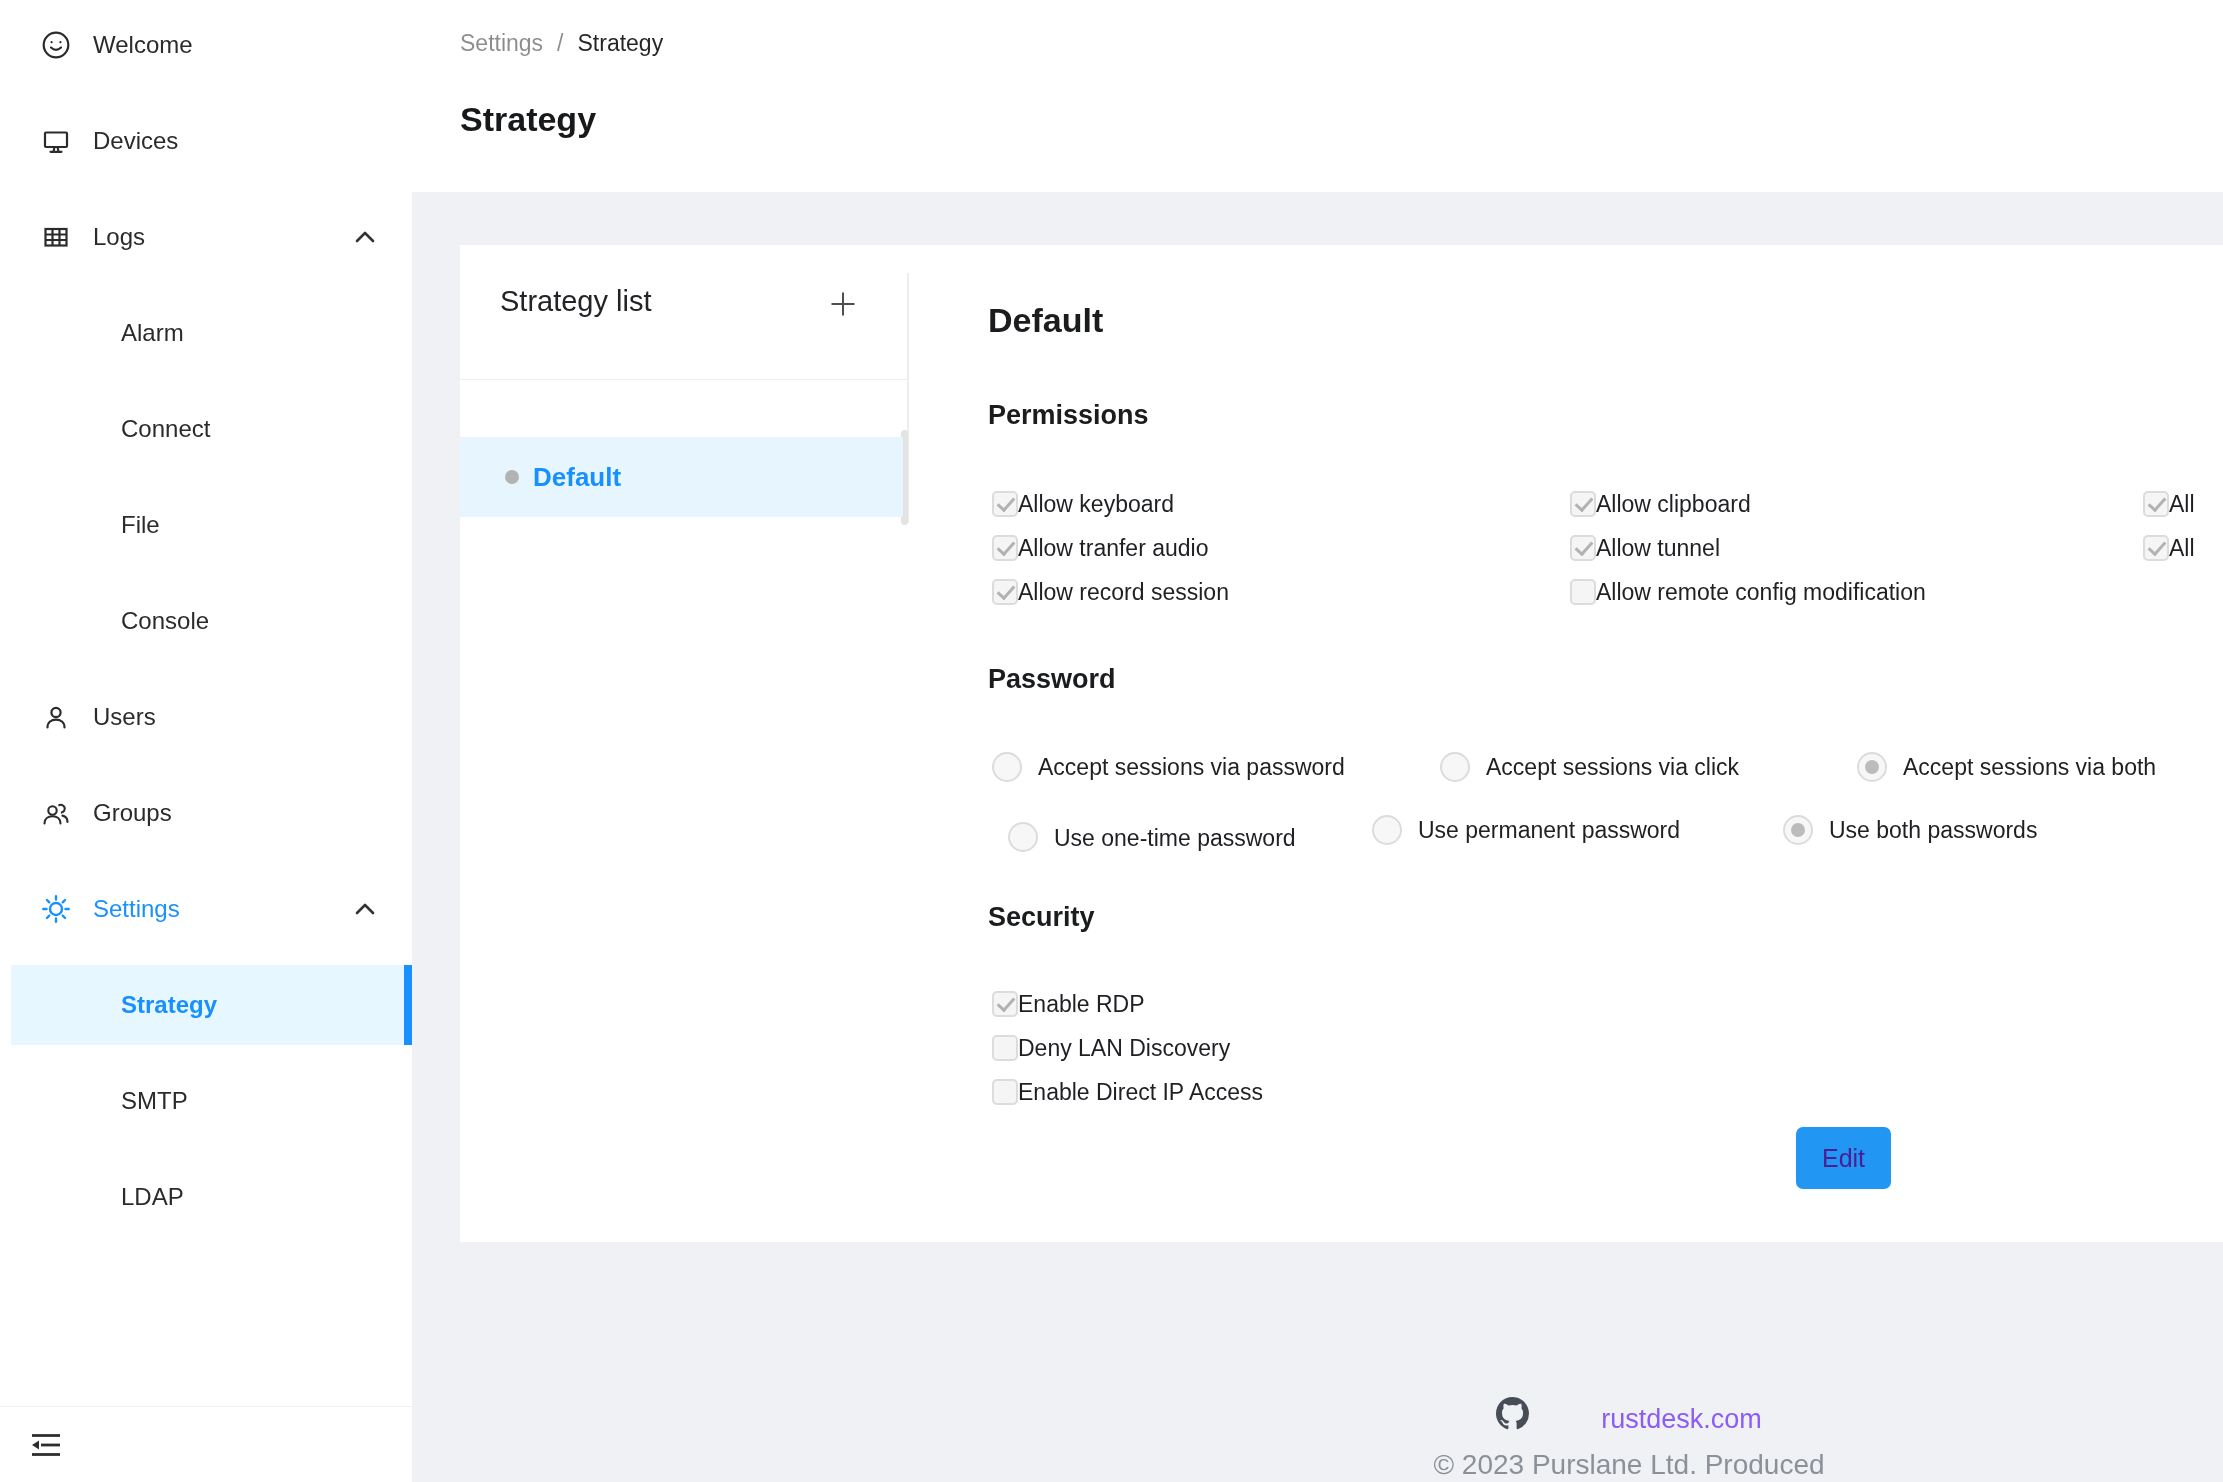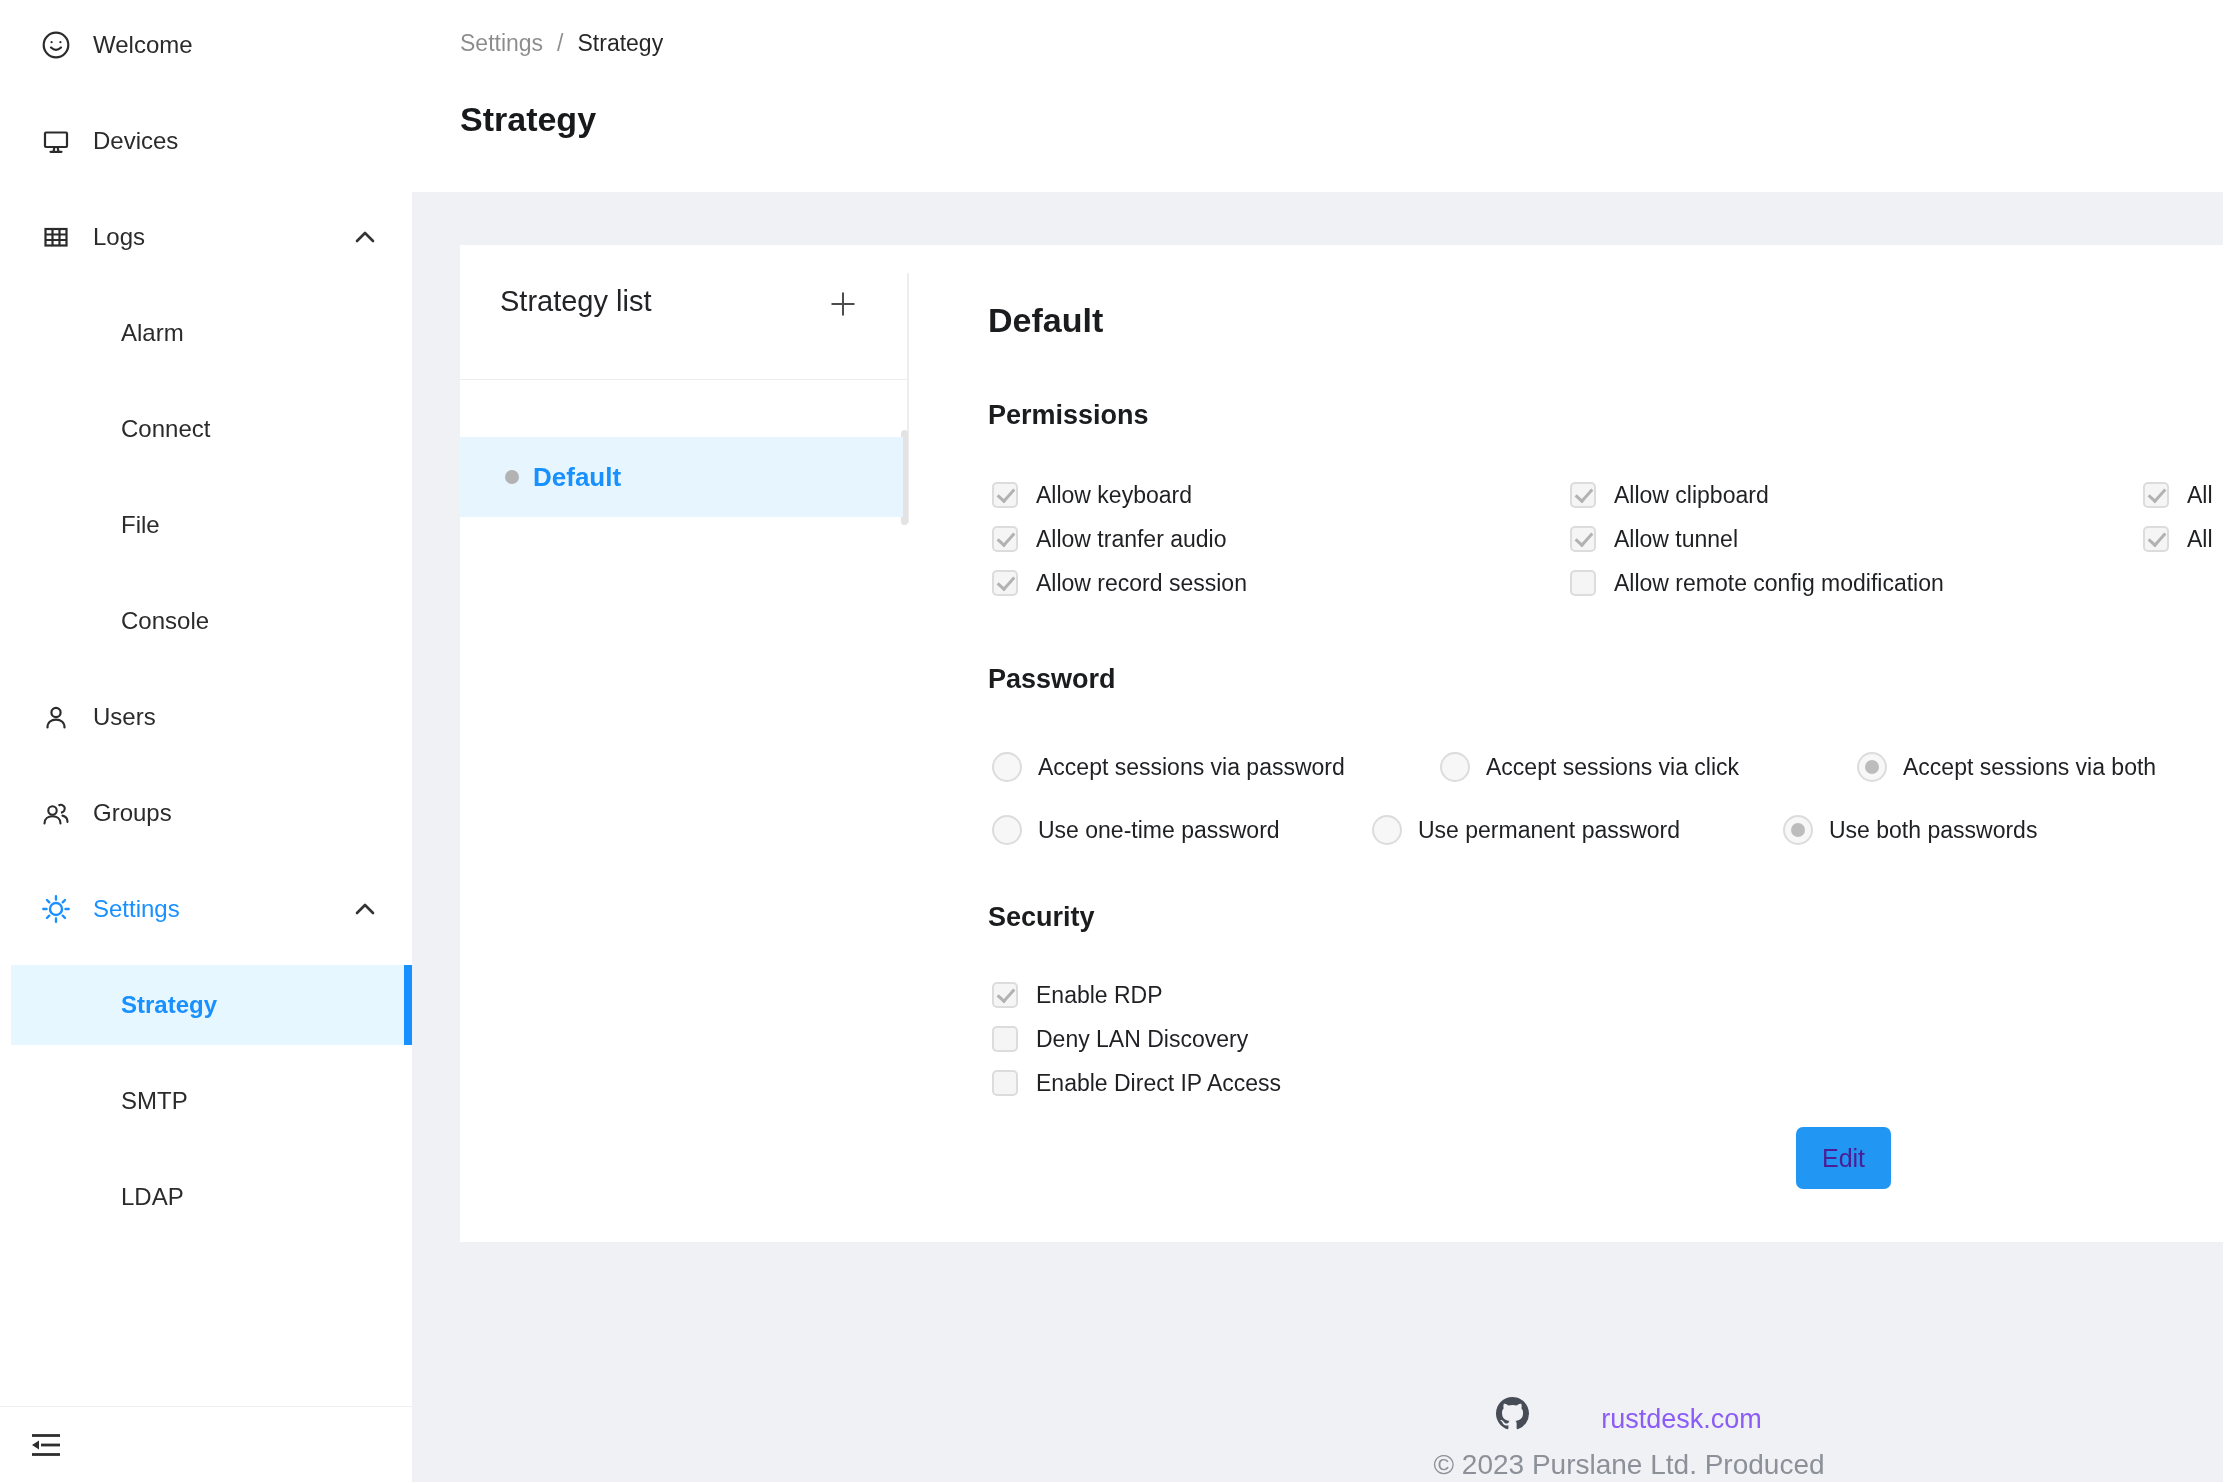--- a/index.html
+++ b/index.html
@@ -53,38 +53,38 @@
   .section-h{position:absolute;font-size:27px;font-weight:600;color:#1b1c1e;}
   .h-permissions{left:528px;top:155px;}
   .h-password{left:528px;top:419px;}
   .h-security{left:528px;top:657px;}
 
   .check-col{position:absolute;display:flex;flex-direction:column;}
   .perm-col1{left:532px;top:237px;}
   .perm-col2{left:1110px;top:237px;}
   .perm-col3{left:1683px;top:237px;width:560px;}
   .sec-col{left:532px;top:737px;}
-  .check-item{height:44px;display:flex;gap:18px;cursor:pointer;}
+  .check-item{height:44px;display:flex;align-items:center;cursor:pointer;}
   .check-label{font-size:23px;color:#1f2023;white-space:nowrap;}
   .cb{width:26px;height:26px;box-sizing:border-box;border:2px solid #dcdcdc;border-radius:5px;
       background:#f5f5f5;position:relative;flex:none;}
   .cb.checked::after{content:"";position:absolute;left:7px;top:1px;width:7px;height:14px;
       border-right:3px solid #b2b2b2;border-bottom:3px solid #b2b2b2;transform:rotate(42deg);}
 
   .pw-rows{position:absolute;left:532px;top:0;}
   .radio-row{position:absolute;left:0;height:44px;width:1700px;}
   .row-1{top:500px;} .row-2{top:563px;}
   .radio-item{position:absolute;top:0;height:44px;display:flex;align-items:center;gap:16px;
               cursor:pointer;}
   .radio{width:30px;height:30px;box-sizing:border-box;border:2px solid #dcdcdc;border-radius:50%;
          background:#f7f7f7;position:relative;flex:none;}
   .radio.selected::after{content:"";position:absolute;left:6px;top:6px;width:14px;height:14px;
          border-radius:50%;background:#bcbcbc;}
   .r1-a{left:0;} .r1-b{left:448px;} .r1-c{left:865px;}
-  .r2-a{left:0;} .r2-b{left:380px;} .r2-c{left:791px;}
+  .r2-a{left:16px;align-items:flex-end;} .r2-b{left:380px;} .r2-c{left:791px;}
 
   .edit-btn{position:absolute;left:1336px;top:882px;width:95px;height:62px;background:#2196f3;
             border:none;border-radius:7px;color:#4c1d95;font-size:25px;cursor:pointer;
             font-family:"Liberation Sans",sans-serif;}
 
   
   .footer{position:absolute;left:1329px;top:1392px;width:600px;display:flex;
           flex-direction:column;align-items:center;}
   .footer-link-row{display:flex;align-items:center;gap:72px;cursor:pointer;}
   .footer-link{font-size:27px;color:#8b5cf6;margin-top:12px;}

